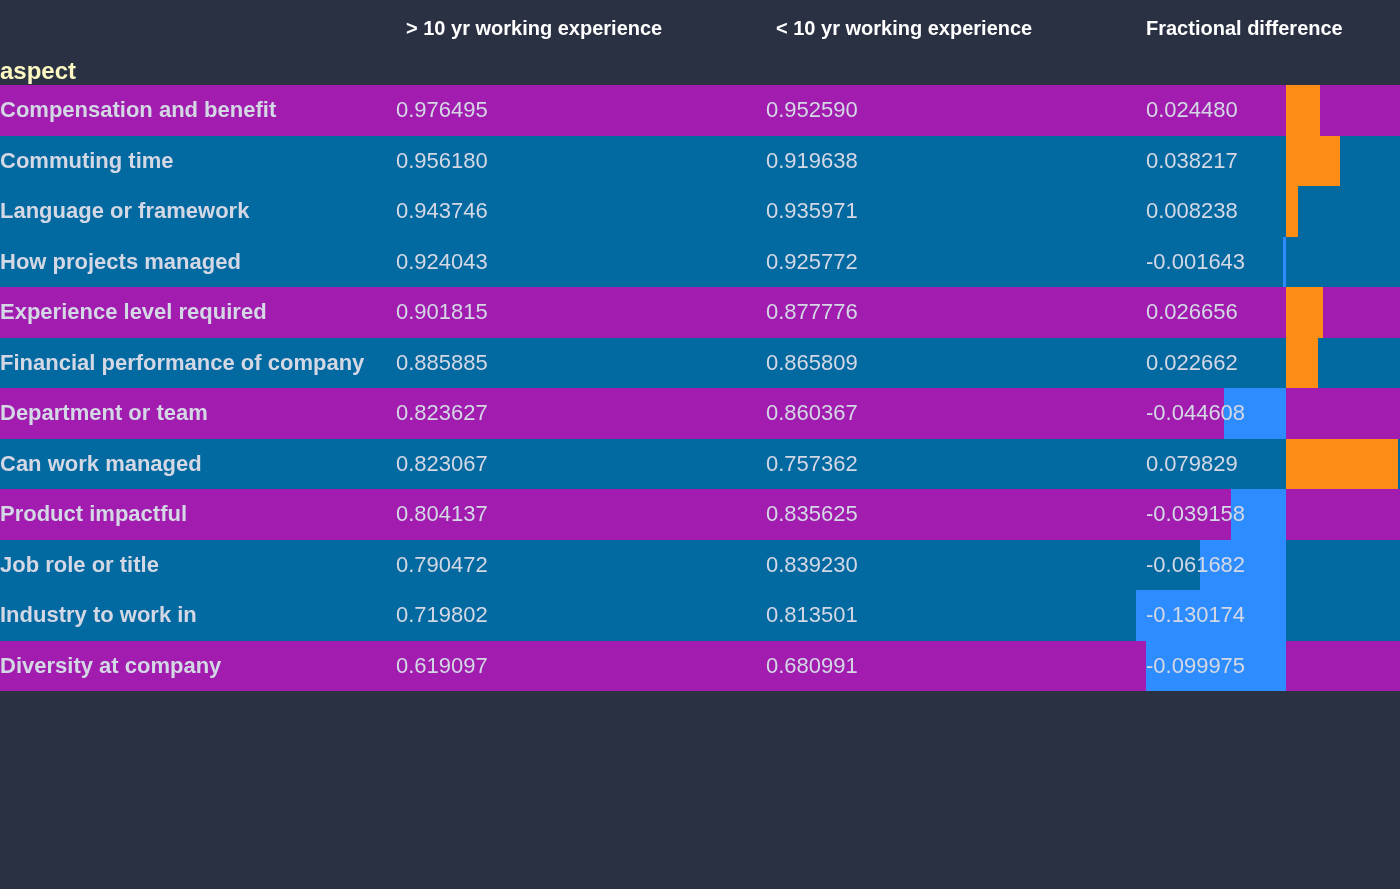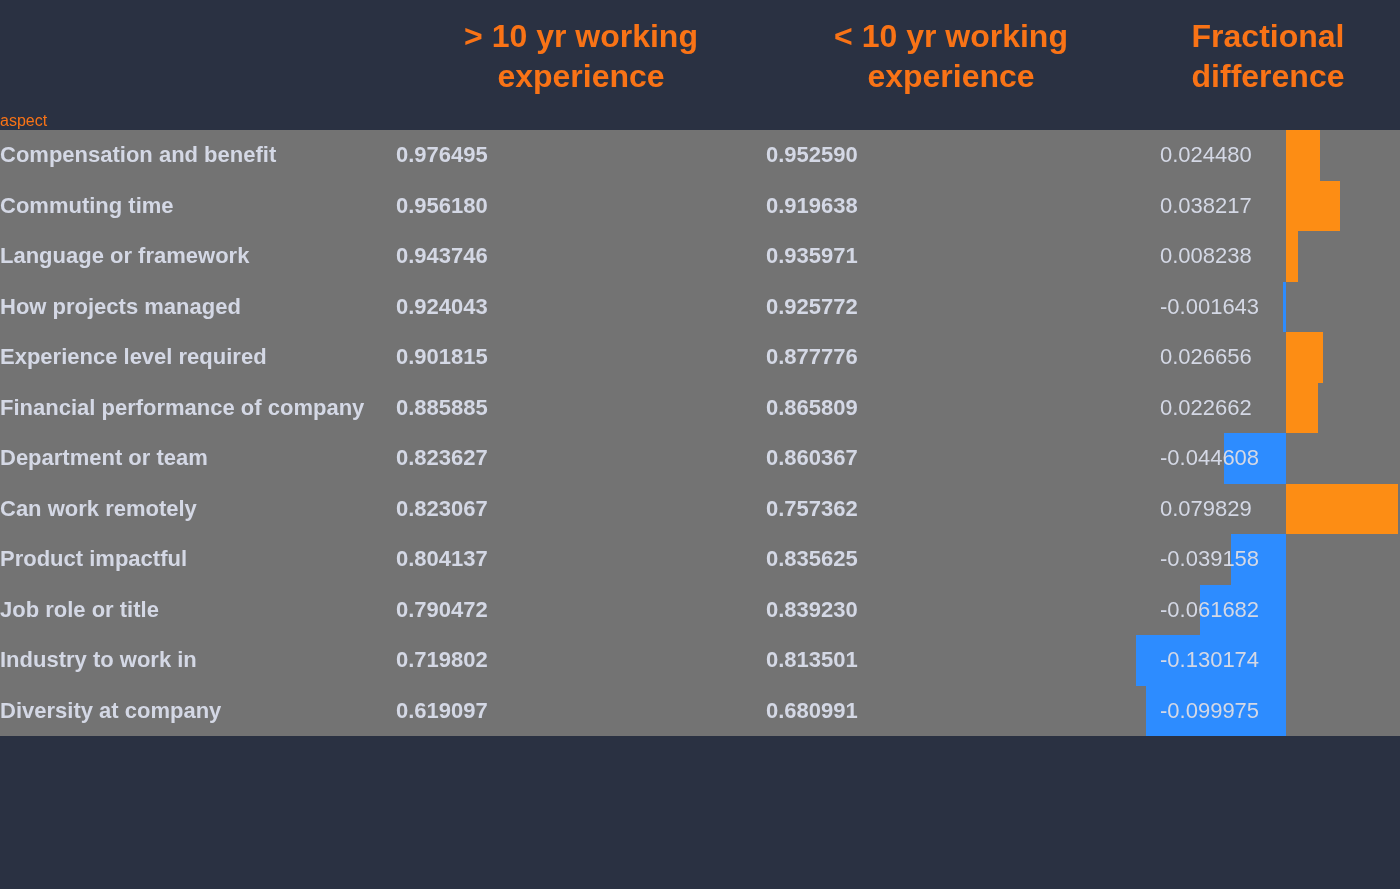--- a/index.html
+++ b/index.html
@@ -1,30 +1,30 @@
 <!DOCTYPE html>
 <html><head>
 <meta charset="utf-8">
 <style>
   html,body{margin:0;padding:0;background:#2a3142;font-family:-apple-system,BlinkMacSystemFont,"Segoe UI",Arial,sans-serif;color:#d4d8e5;width:1400px;height:889px;overflow:hidden;}
   .tbl{width:1400px;border-collapse:collapse;table-layout:fixed;}
   .tbl th,.tbl td{padding:0;vertical-align:middle;text-align:left;}
-  .hd-row th{font-weight:700;font-size:32px;color:#f97316;padding:16px 10px 16px 10px;vertical-align:top;line-height:1.25;text-align:center;}
-  .sub-hd{font-weight:400;font-size:16px;color:#f97316;padding:6px 10px 14px 18px;}
+  .hd-row th{font-weight:700;font-size:20px;color:#ffffff;padding:16px 10px 16px 10px;vertical-align:top;line-height:1.25;}
+  .sub-hd{font-weight:700;font-size:24px;color:#fef9c3;padding:6px 10px 14px 18px;}
   .row td{height:50.5px;font-size:22px;}
-  .row.odd td{background:#737373;margin-left:16px;}
-  .row.even td{background:#737373;}
+  .row.odd td{background:#a21caf;margin-left:16px;}
+  .row.even td{background:#0369a1;}
   .col-aspect{width:396px;}
   .col-gt{width:370px;}
   .col-lt{width:370px;}
   .col-frac{width:264px;}
   .cell-aspect{font-weight:700;padding-left:18px;color:#d4d8e5;}
-  .cell-num{font-weight:700;padding-left:10px;color:#d4d8e5;}
+  .cell-num{font-weight:400;padding-left:10px;color:#d4d8e5;}
   .frac-cell{position:relative;padding:0;}
-  .frac-txt{position:absolute;left:24px;top:50%;transform:translateY(-50%);z-index:2;text-align:center;}
+  .frac-txt{position:absolute;left:10px;top:50%;transform:translateY(-50%);z-index:2;text-align:center;}
   .bar-wrap{position:absolute;top:0;bottom:0;left:0;right:0;z-index:1;}
   .bar-pos,.bar-neg{position:absolute;top:0;bottom:0;}
   .bar-pos{background:#fd8d14;}
   .bar-neg{background:#2d8cff;}
   th.hd-aspect{padding-left:18px;}
 </style>
 </head>
 <body>
 
 <table class="tbl">
@@ -117,21 +117,21 @@
         <td class="cell-num">0.823627</td>
         <td class="cell-num">0.860367</td>
         <td class="frac-cell">
           <div class="bar-wrap">
             <div class="bar-neg" style="left: 87.5488px; width: 62.4512px; background: rgb(45, 140, 255);"></div>
           </div>
           <span class="frac-txt">-0.044608</span>
         </td>
       </tr>
       <tr class="row even">
-        <td class="cell-aspect">Can work remotely</td>
+        <td class="cell-aspect">Can work managed</td>
         <td class="cell-num">0.823067</td>
         <td class="cell-num">0.757362</td>
         <td class="frac-cell">
           <div class="bar-wrap">
             <div class="bar-pos" style="left: 150px; width: 111.761px; background: rgb(253, 141, 20);"></div>
           </div>
           <span class="frac-txt">0.079829</span>
         </td>
       </tr>
       <tr class="row odd">

